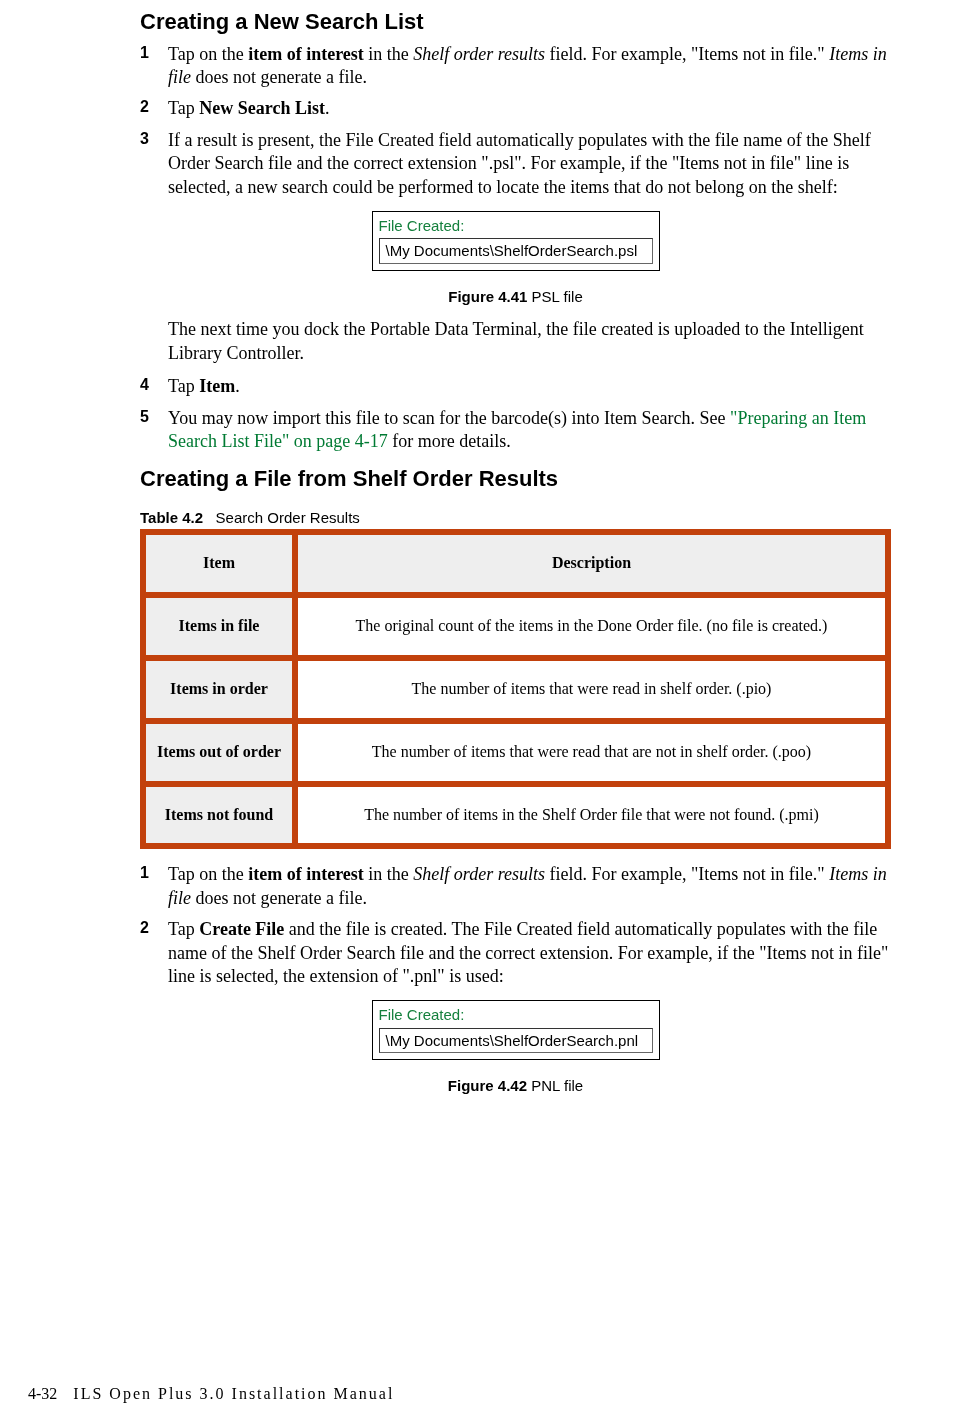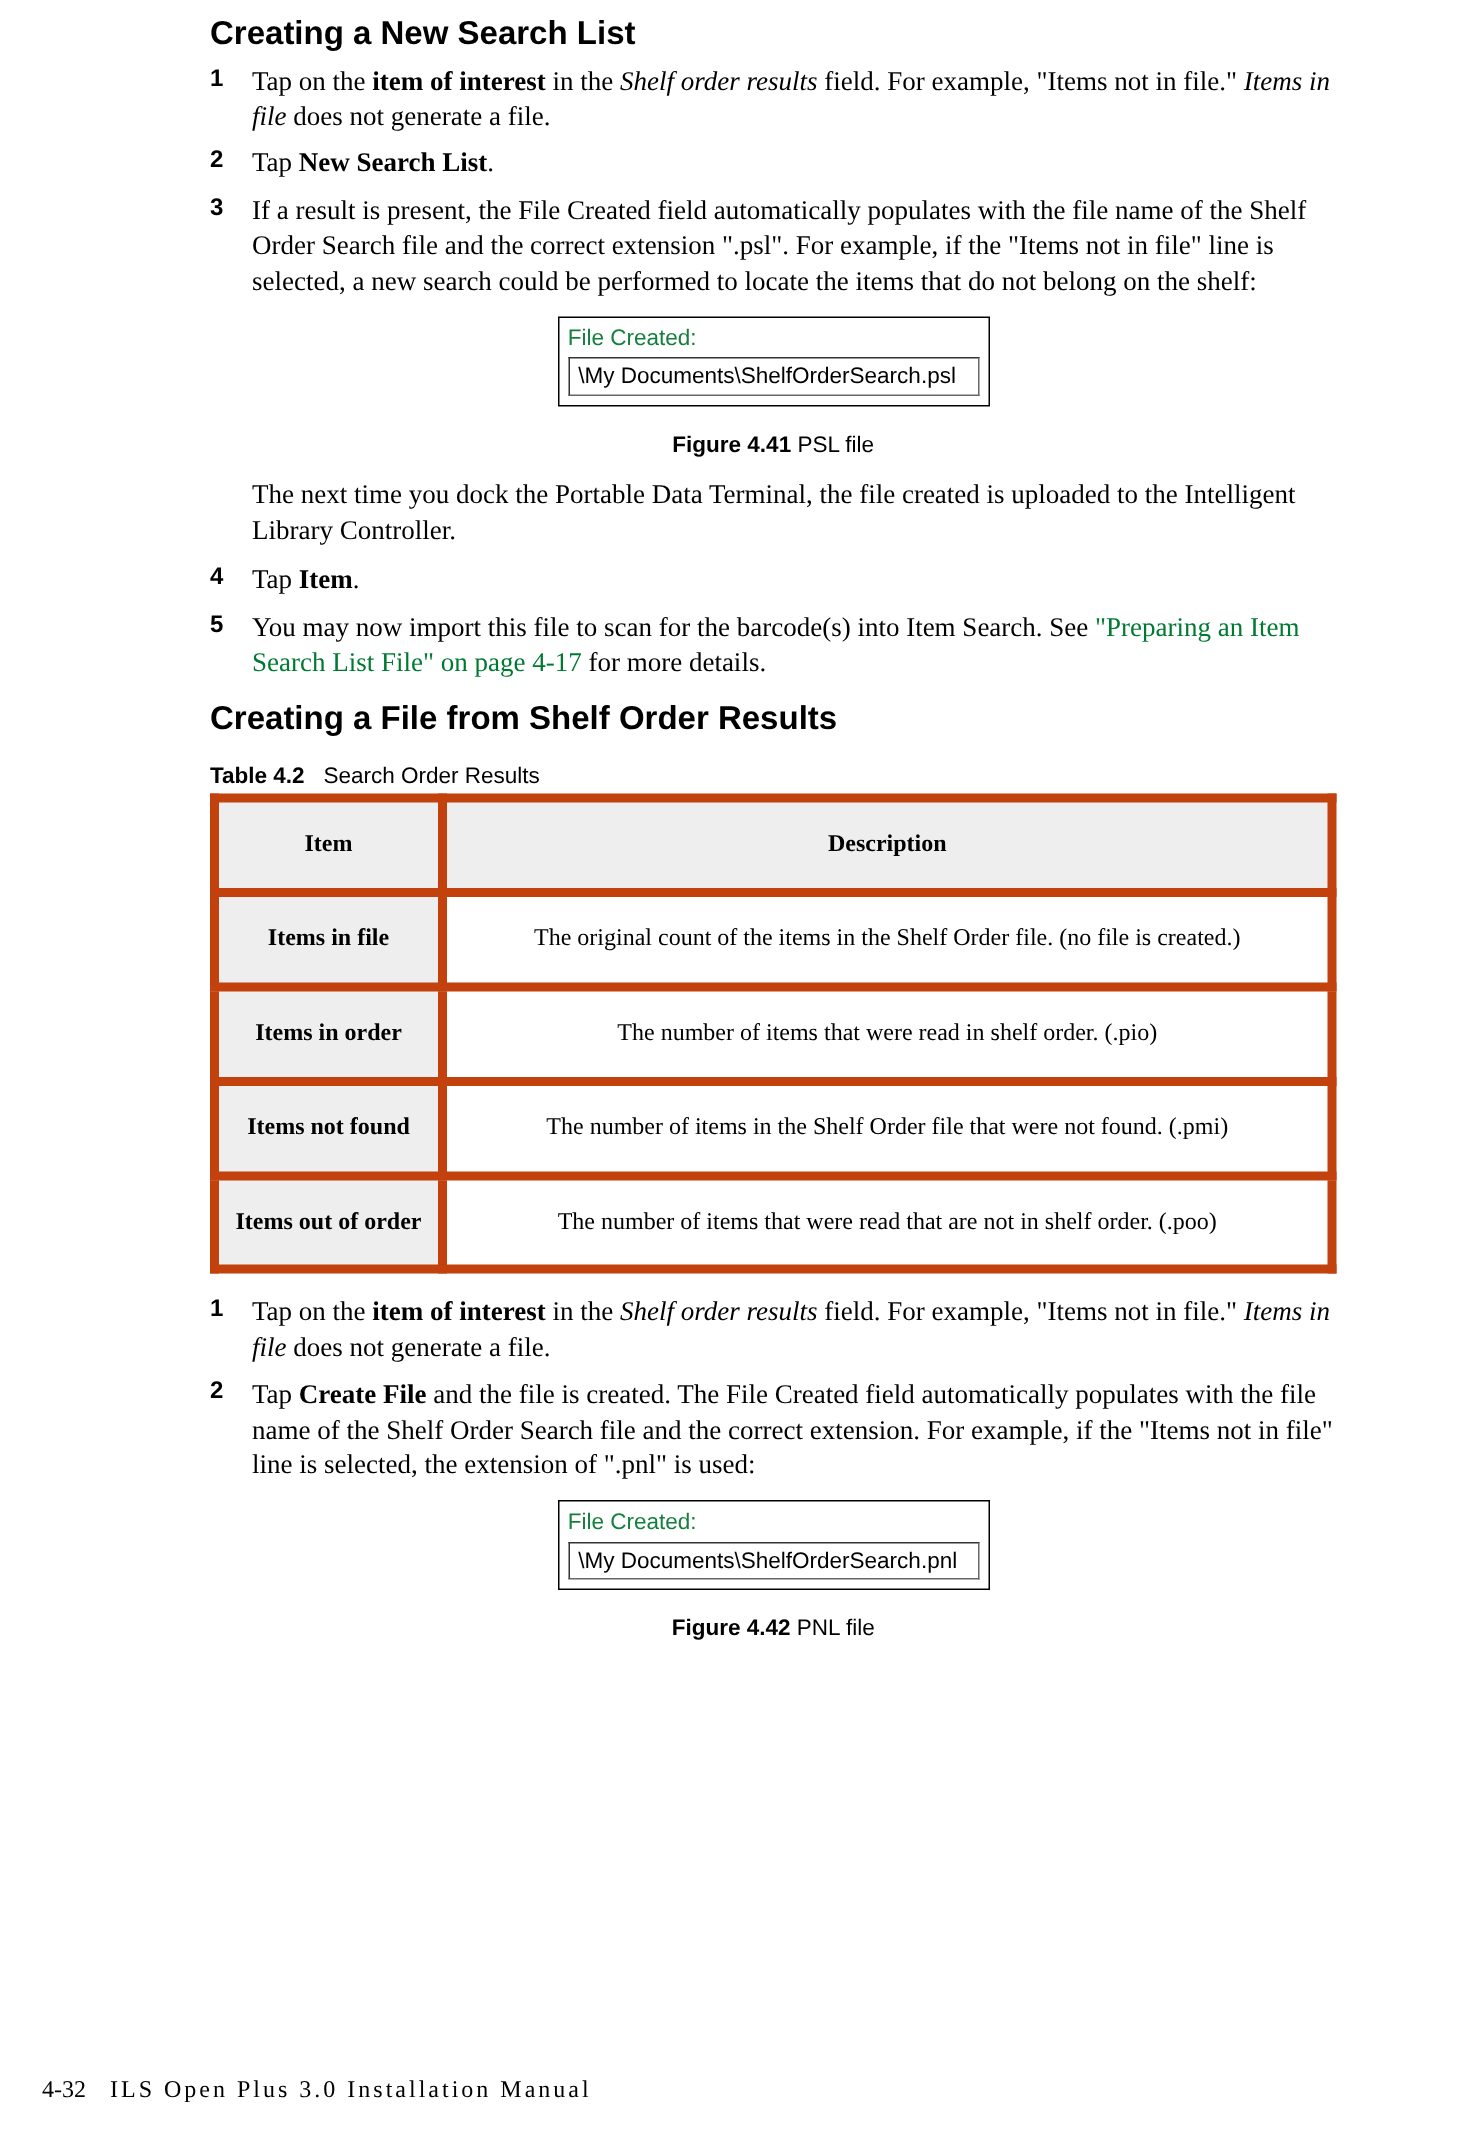--- a/index.html
+++ b/index.html
@@ -191,33 +191,33 @@
   <table class="data">
     <thead>
       <tr>
         <th>Item</th>
         <th>Description</th>
       </tr>
     </thead>
     <tbody>
       <tr>
         <td class="itemcol">Items in file</td>
-        <td>The original count of the items in the Shelf Order file. (no file is created.)</td>
+        <td>The original count of the items in the Done Order file. (no file is created.)</td>
       </tr>
       <tr>
         <td class="itemcol">Items in order</td>
         <td>The number of items that were read in shelf order. (.pio)</td>
       </tr>
       <tr>
+        <td class="itemcol">Items out of order</td>
+        <td>The number of items that were read that are not in shelf order. (.poo)</td>
+      </tr>
+      <tr>
         <td class="itemcol">Items not found</td>
         <td>The number of items in the Shelf Order file that were not found. (.pmi)</td>
-      </tr>
-      <tr>
-        <td class="itemcol">Items out of order</td>
-        <td>The number of items that were read that are not in shelf order. (.poo)</td>
       </tr>
     </tbody>
   </table>
 
   <ol class="steps" style="margin-top:14px">
     <li>
       <span class="num">1</span>
       <span class="body">
         <span>Tap on the </span><span class="bold">item of interest</span><span> in the </span><span class="italic">Shelf order results</span><span> field. For example, "Items not in file." </span><span class="italic">Items in file</span><span> does not generate a file.</span>
       </span>

